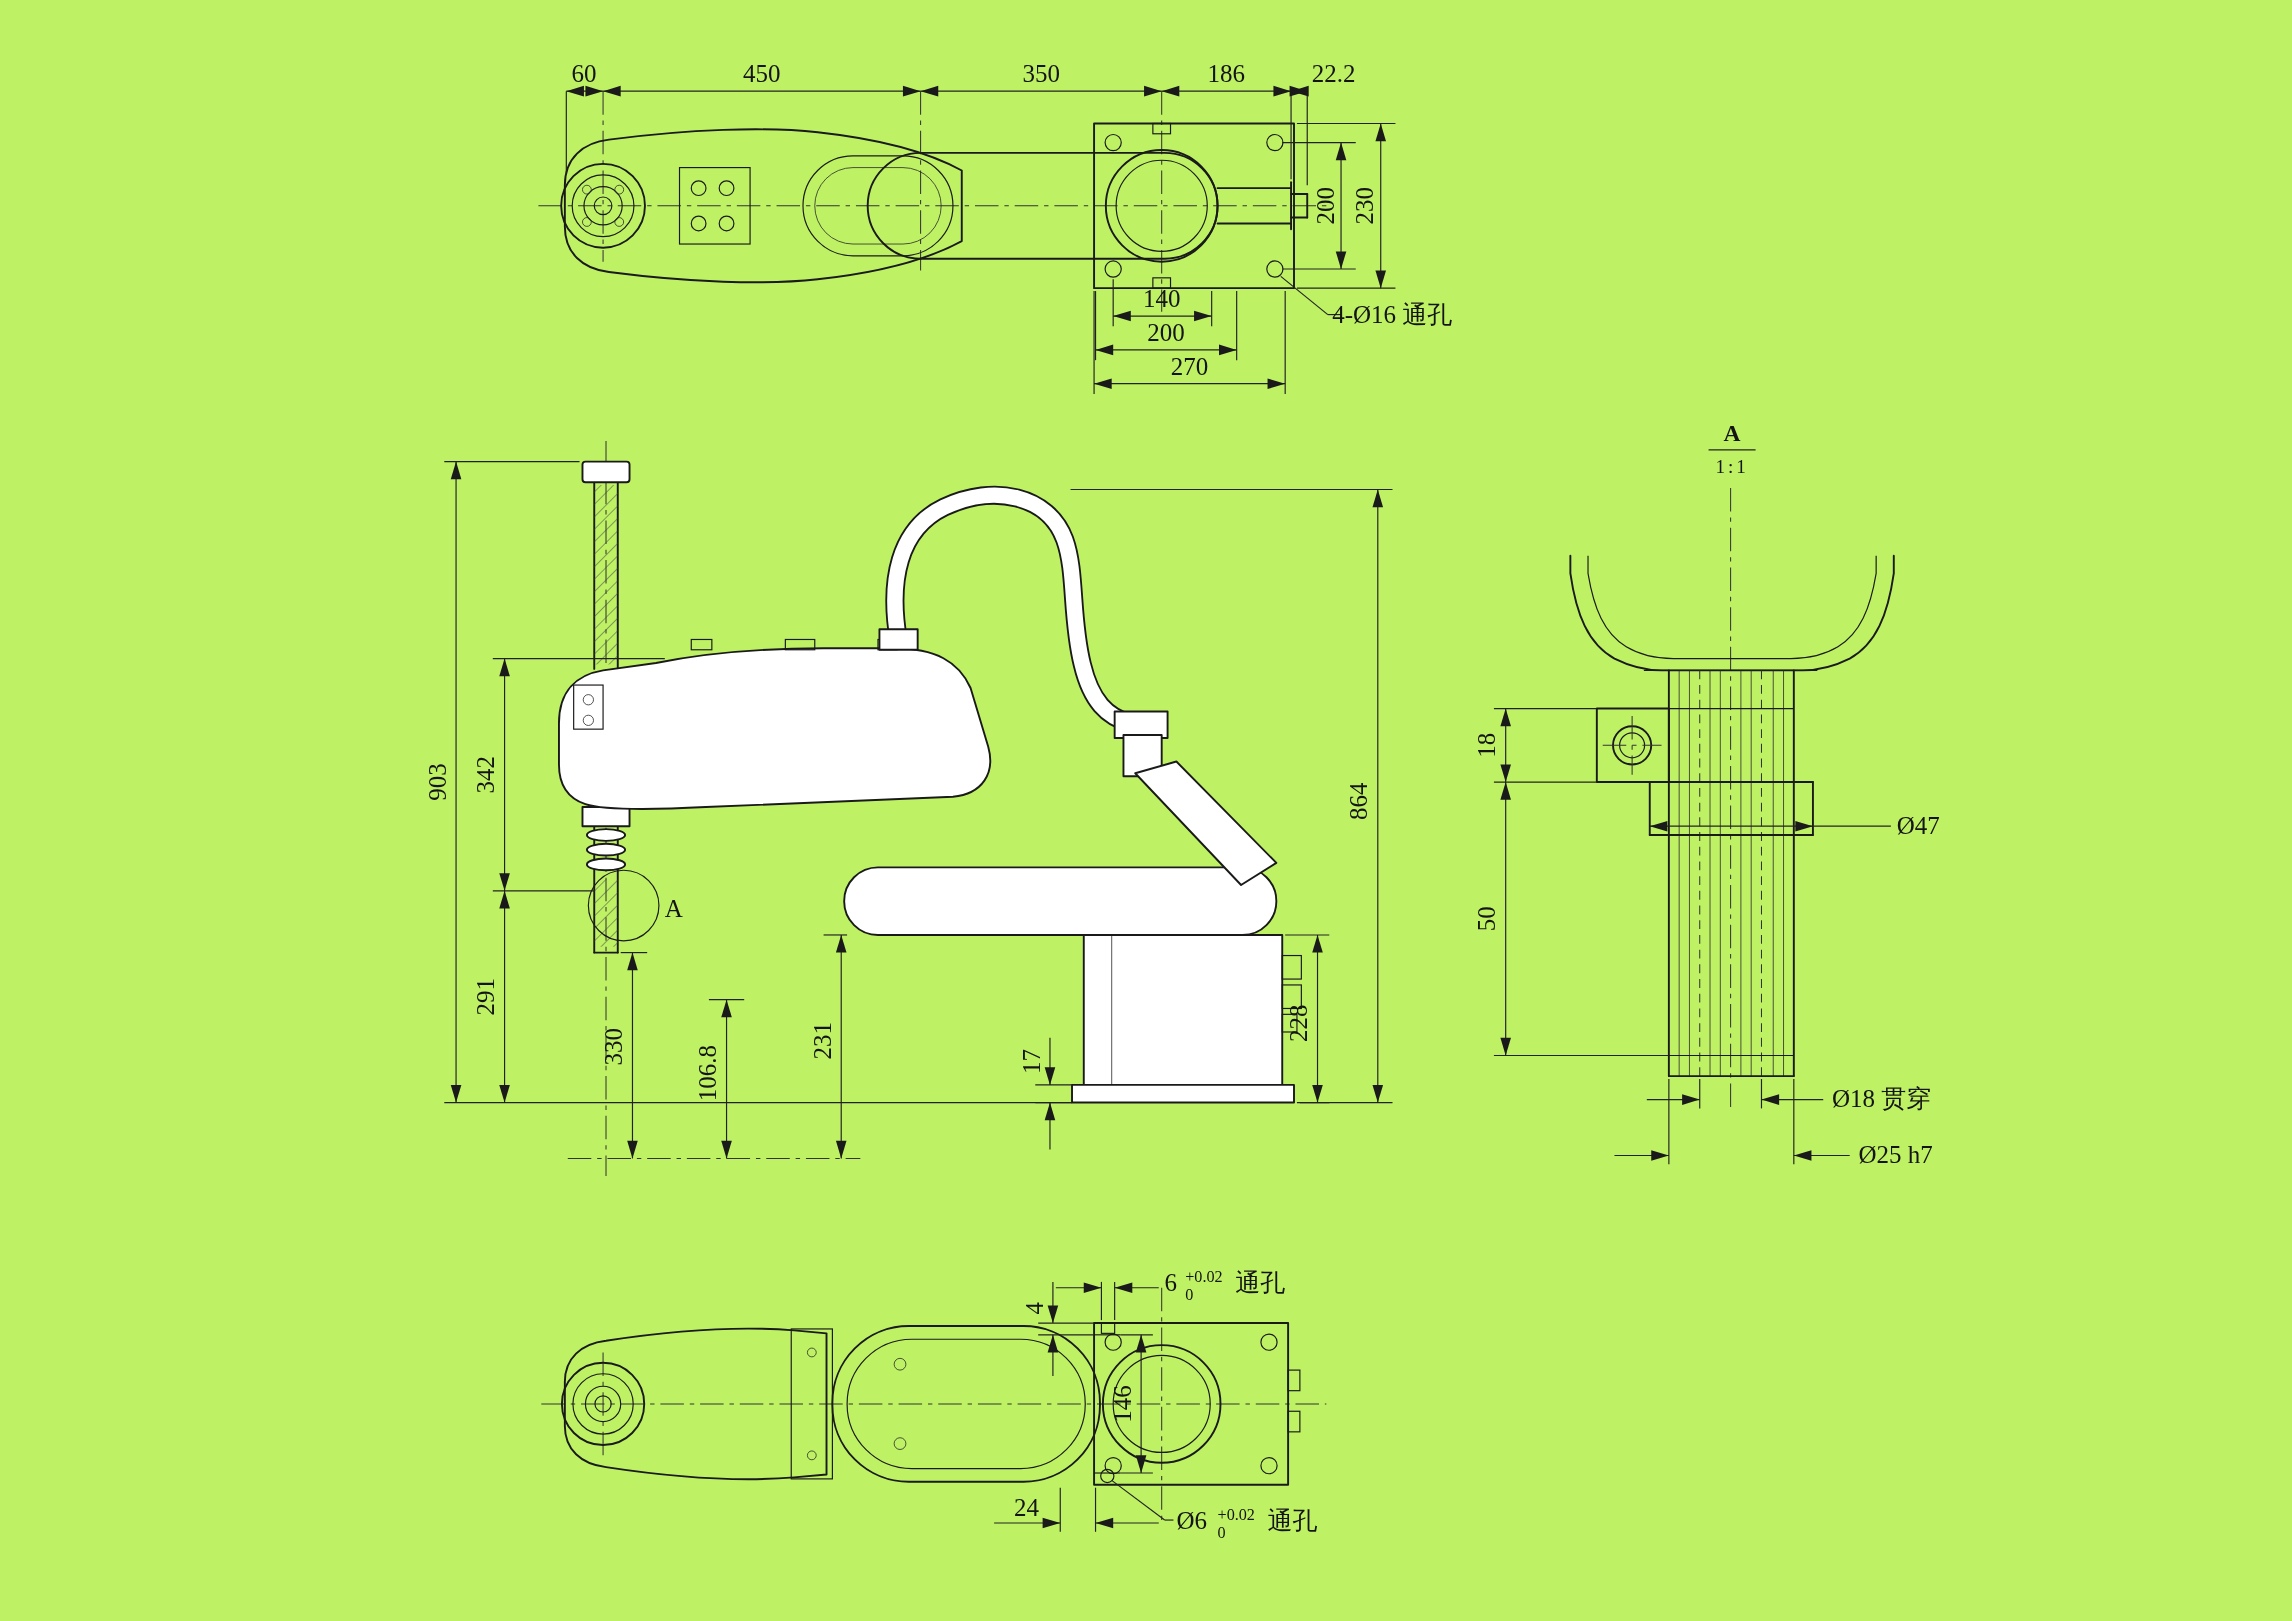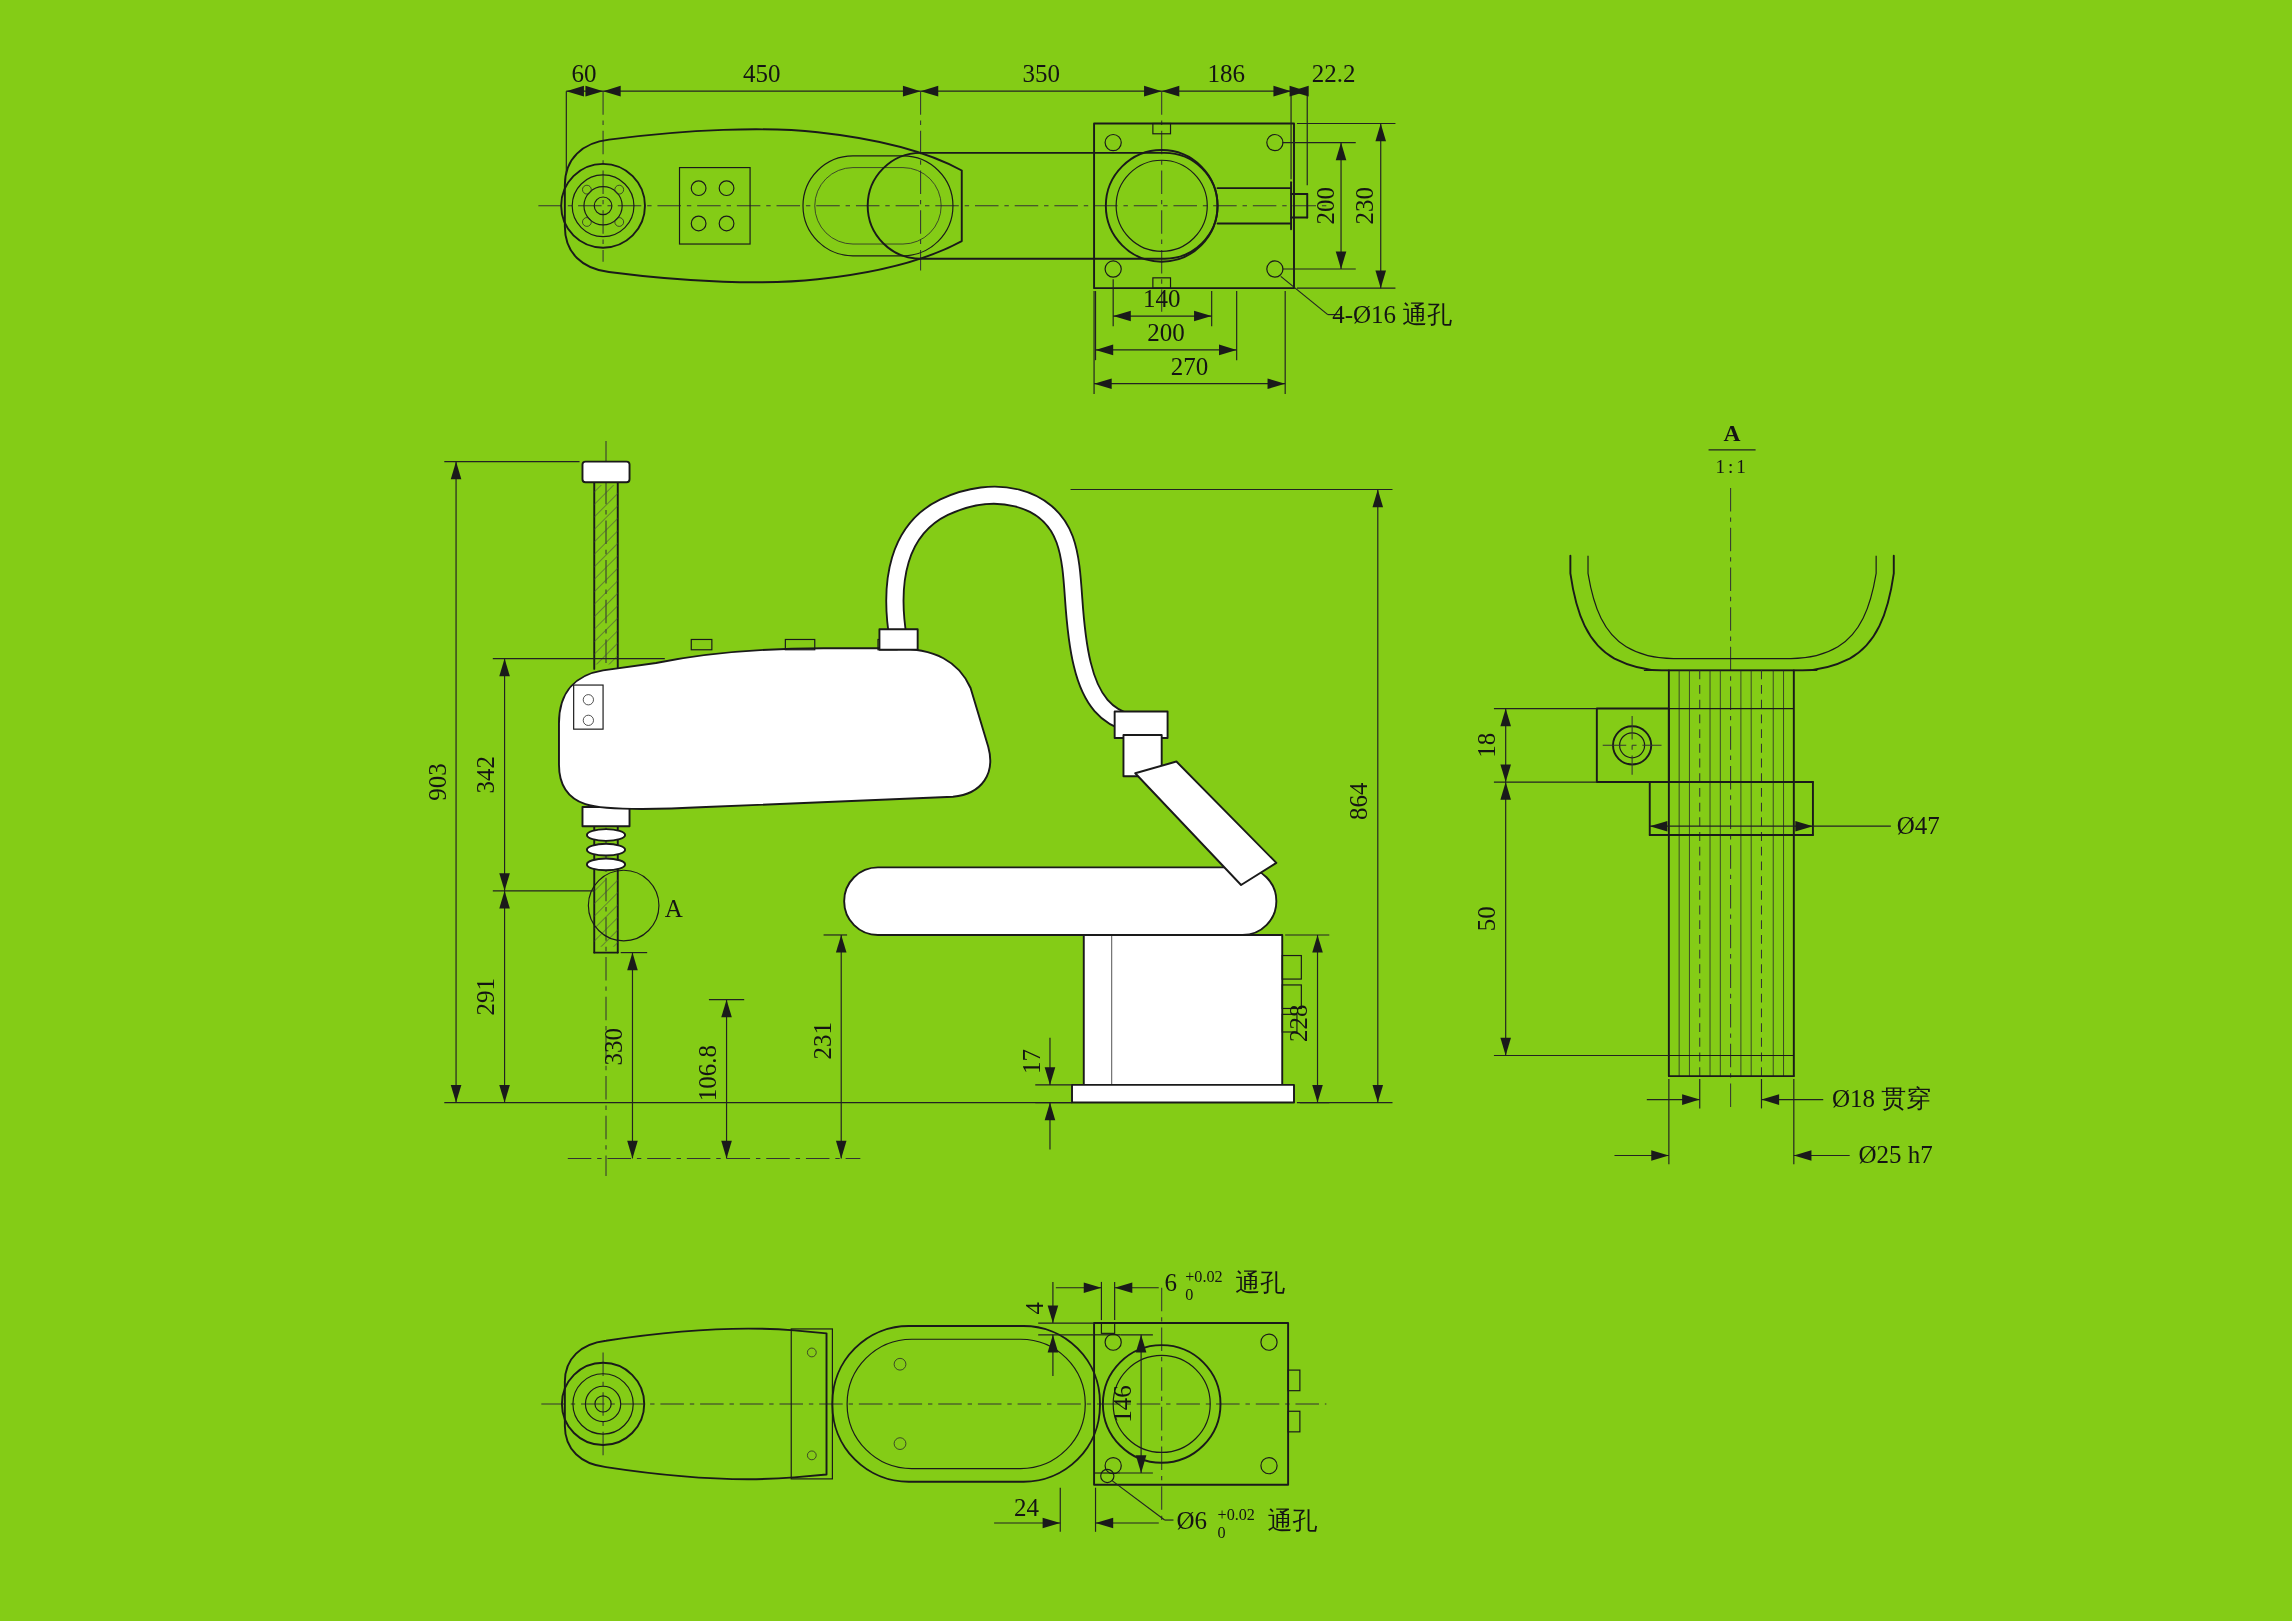--- a/index.html
+++ b/index.html
@@ -1,17 +1,17 @@
 <!DOCTYPE html>
 <html><head>
 <meta charset="utf-8">
 <style>
   html,body{margin:0;padding:0;background:#ffffff;}
   body{width:2293px;height:1621px;overflow:hidden;}
-  .sheet{width:2293px;height:1621px;background:#84cc16;}
+  .sheet{width:2293px;height:1621px;background:#bef264;}
   svg text{font-family:"Liberation Serif","DejaVu Serif",serif;fill:#141414;}
   .dim{font-size:17px;}
   .dim-sm{font-size:11px;}
   .hdr{font-size:16px;font-weight:bold;}
   .scale{font-size:13px;letter-spacing:2px;}
   .out{stroke:#1a1a1a;stroke-width:1.3;fill:none;stroke-linejoin:round;stroke-linecap:round;}
   .outw{stroke:#1a1a1a;stroke-width:1.3;fill:#ffffff;stroke-linejoin:round;}
   .thin{stroke:#1a1a1a;stroke-width:0.8;fill:none;}
   .vthin{stroke:#2a2a2a;stroke-width:0.55;fill:none;}
   .dl{stroke:#222222;stroke-width:0.8;fill:none;}

